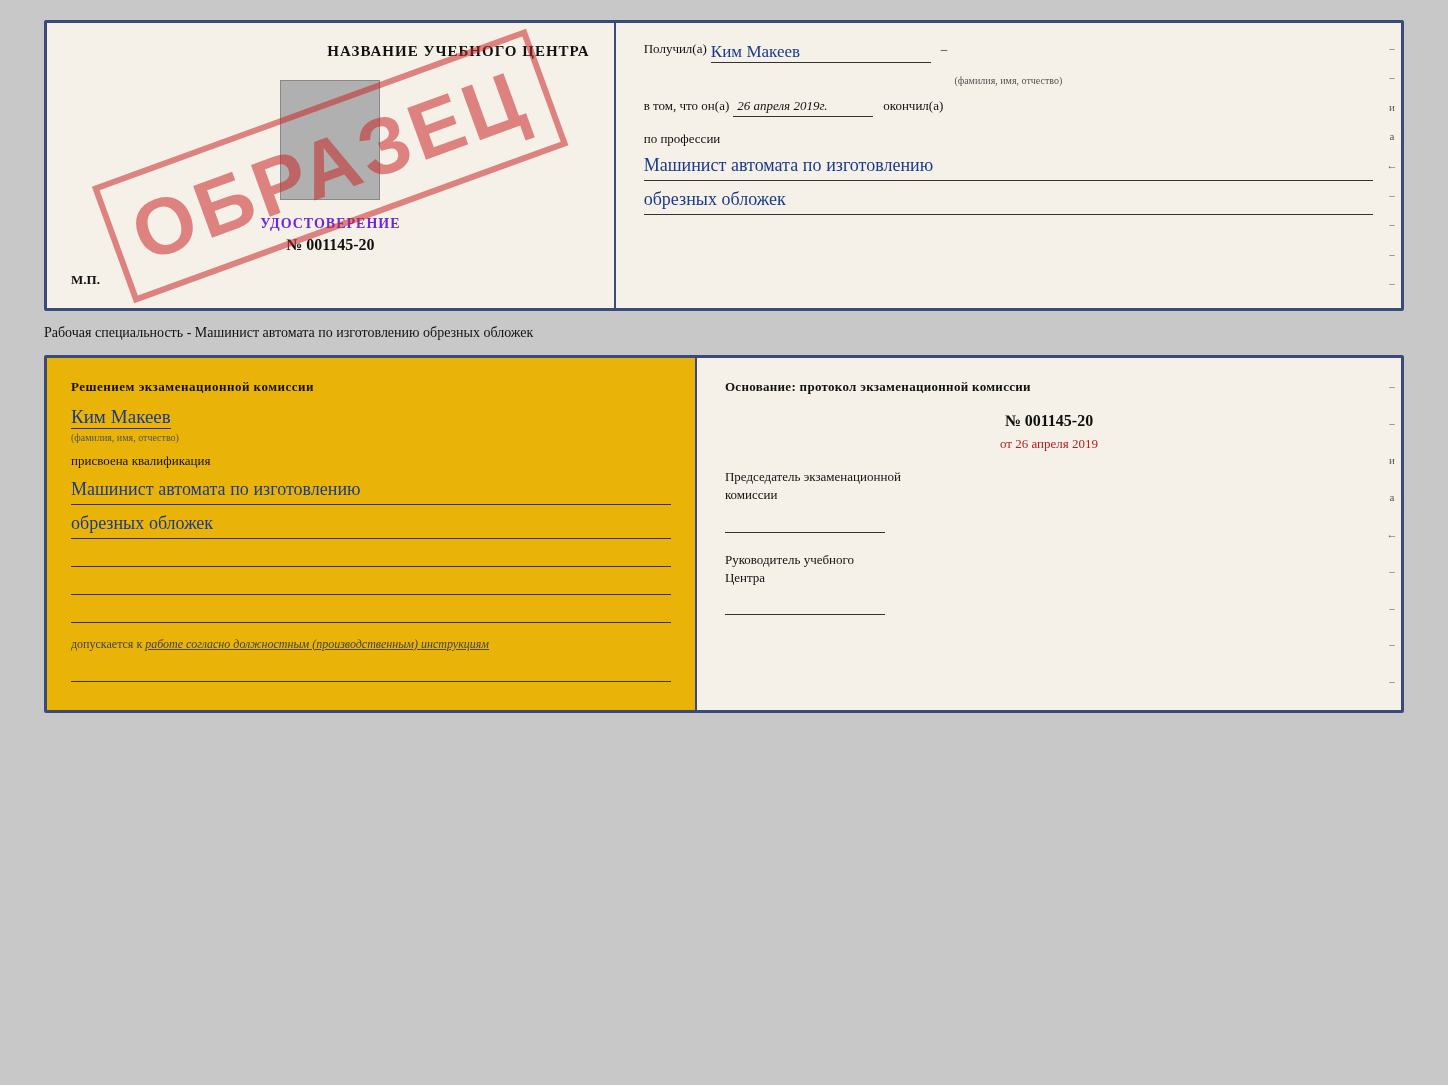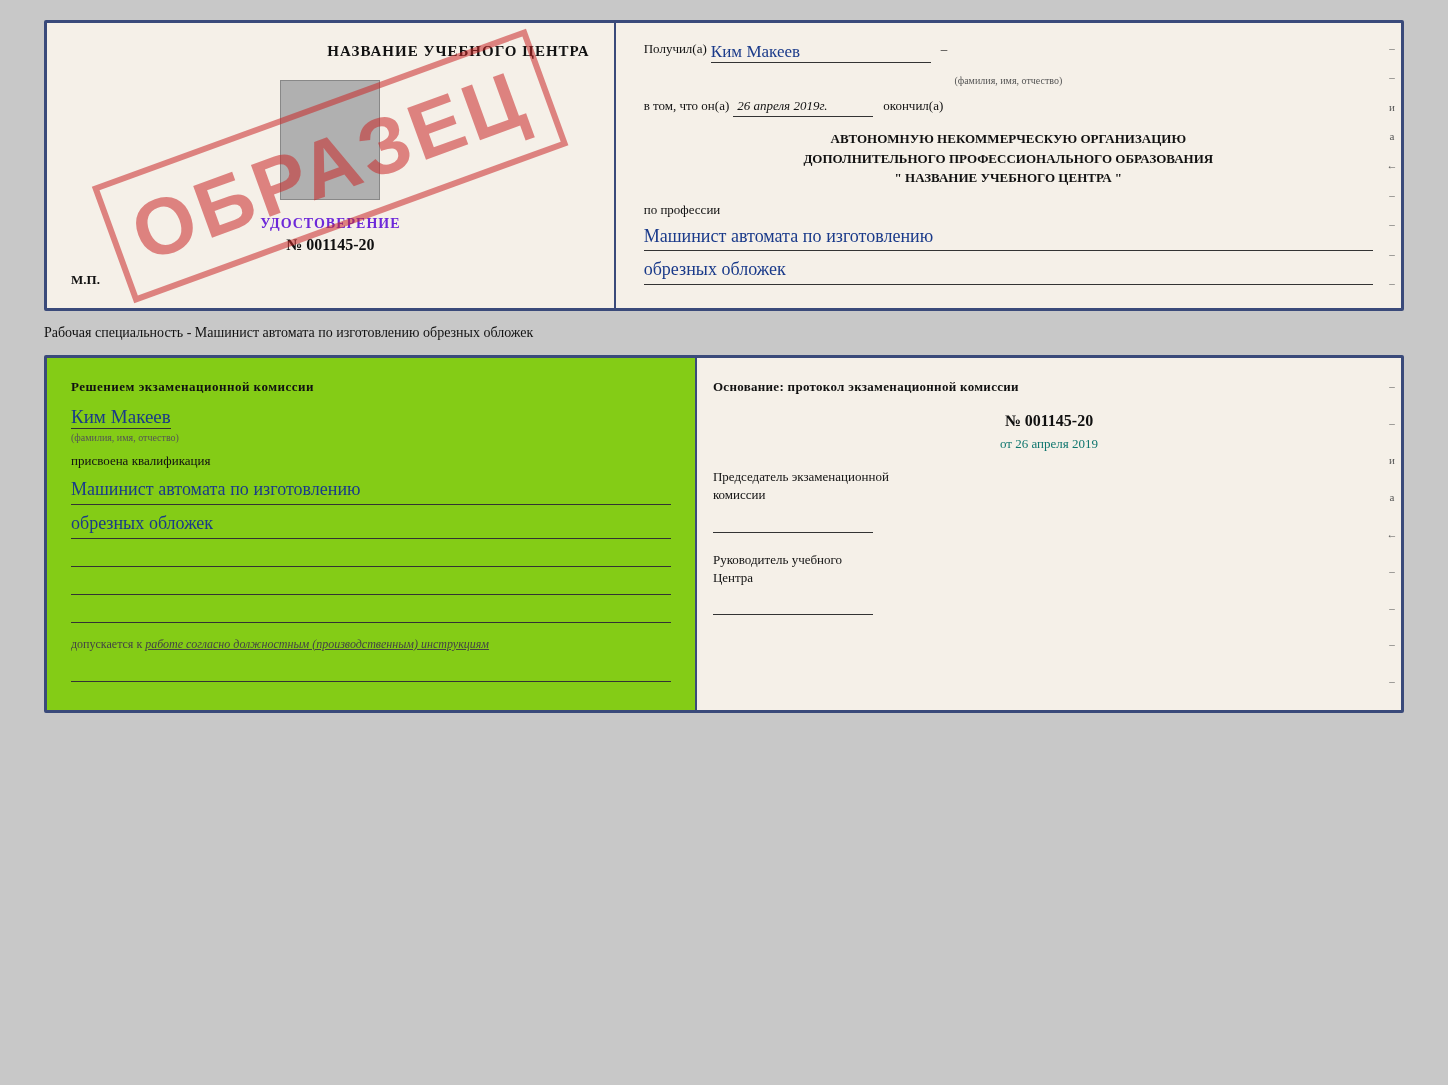--- a/index.html
+++ b/index.html
@@ -206,26 +206,26 @@
       border-radius: 2px;
       position: relative;
       overflow: hidden;
     }
 
     .bottom-left {
       width: 48%;
       border-right: 2px solid #3a4a7a;
       padding: 20px 24px;
       position: relative;
-      background: #84cc16;
+      background: #eab308;
     }
 
     .bottom-right {
       width: 52%;
-      padding: 20px 16px;
+      padding: 20px 28px;
       background: #f5f0e8;
       position: relative;
     }
 
     .bottom-title {
       font-size: 13px;
       font-weight: bold;
       letter-spacing: 0.5px;
       color: #111;
       margin-bottom: 10px;
@@ -262,21 +262,21 @@
       font-size: 16px;
       font-weight: bold;
       text-align: center;
       color: #111;
       margin-bottom: 6px;
     }
 
     .protocol-date {
       font-size: 13px;
       text-align: center;
-      color: #0f766e;
+      color: #b91c1c;
       margin-bottom: 16px;
     }
 
     .signature-block {
       margin-bottom: 18px;
     }
 
     .signature-title {
       font-size: 13px;
       color: #111;
@@ -322,25 +322,20 @@
         <span class="dash-right">–</span>
       </div>
       <div style="text-align:center; font-size:10px; color:#555; margin-bottom:12px;">(фамилия, имя, отчество)</div>
 
       <div class="line-row cert-right-section" style="margin-bottom:12px;">
         <span class="label">в том, что он(а)</span>
         <span style="font-style:italic; border-bottom:1px solid #333; padding:0 8px 2px 4px; min-width:140px;">26 апреля 2019г.</span>
         <span class="label" style="margin-left:10px;">окончил(a)</span>
       </div>
 
-      <div class="center-text cert-right-section">
-        <div>АВТОНОМНУЮ НЕКОММЕРЧЕСКУЮ ОРГАНИЗАЦИЮ</div>
-        <div>ДОПОЛНИТЕЛЬНОГО ПРОФЕССИОНАЛЬНОГО ОБРАЗОВАНИЯ</div>
-        <div>" НАЗВАНИЕ УЧЕБНОГО ЦЕНТРА "</div>
-      </div>
 
       <div class="profession-line" style="margin-top:14px;">по профессии</div>
       <div style="margin-top:4px;">
         <span class="cursive-profession">Машинист автомата по изготовлению</span>
         <span class="cursive-profession">обрезных обложек</span>
       </div>
 
       <div class="sidebar-dashes">
         <span>–</span>
         <span>–</span>

